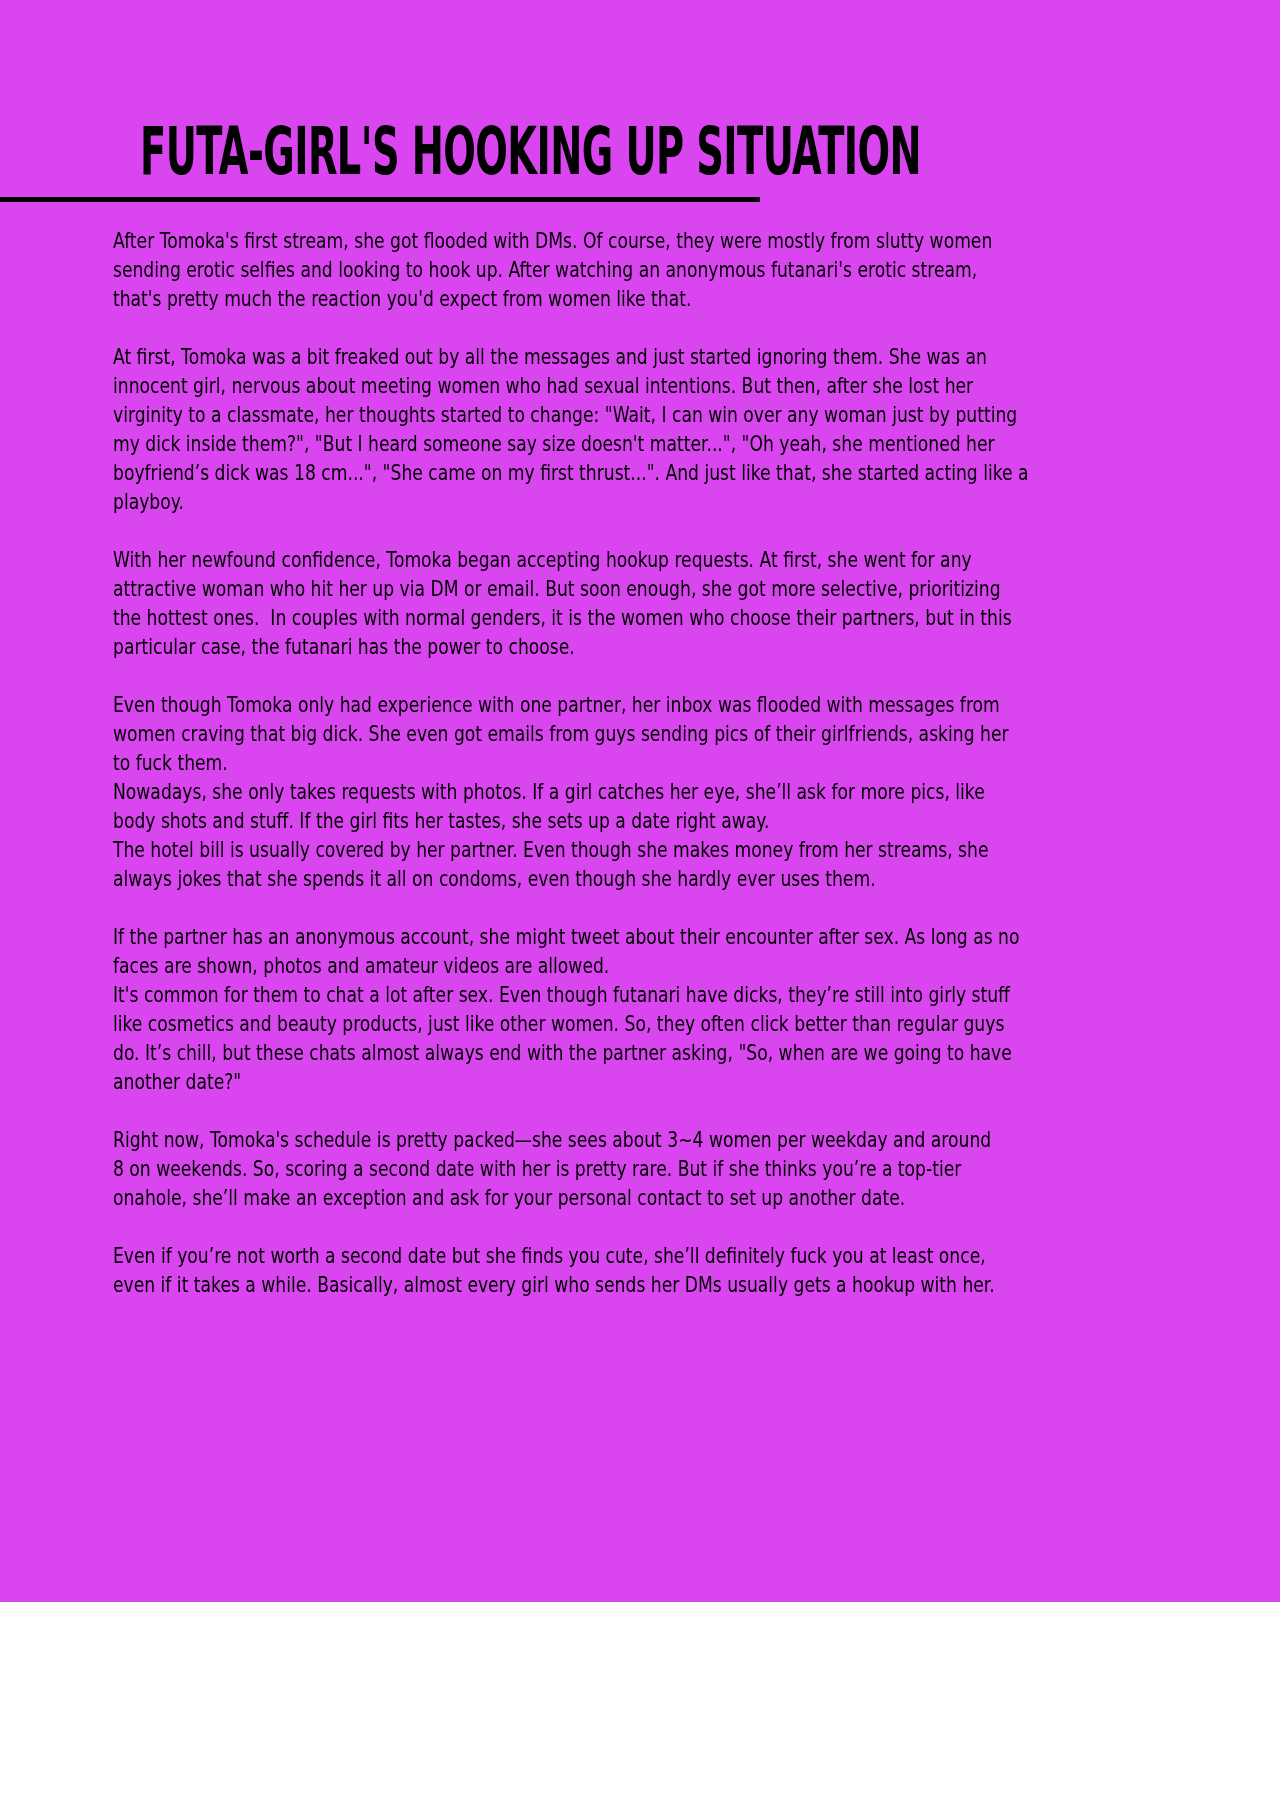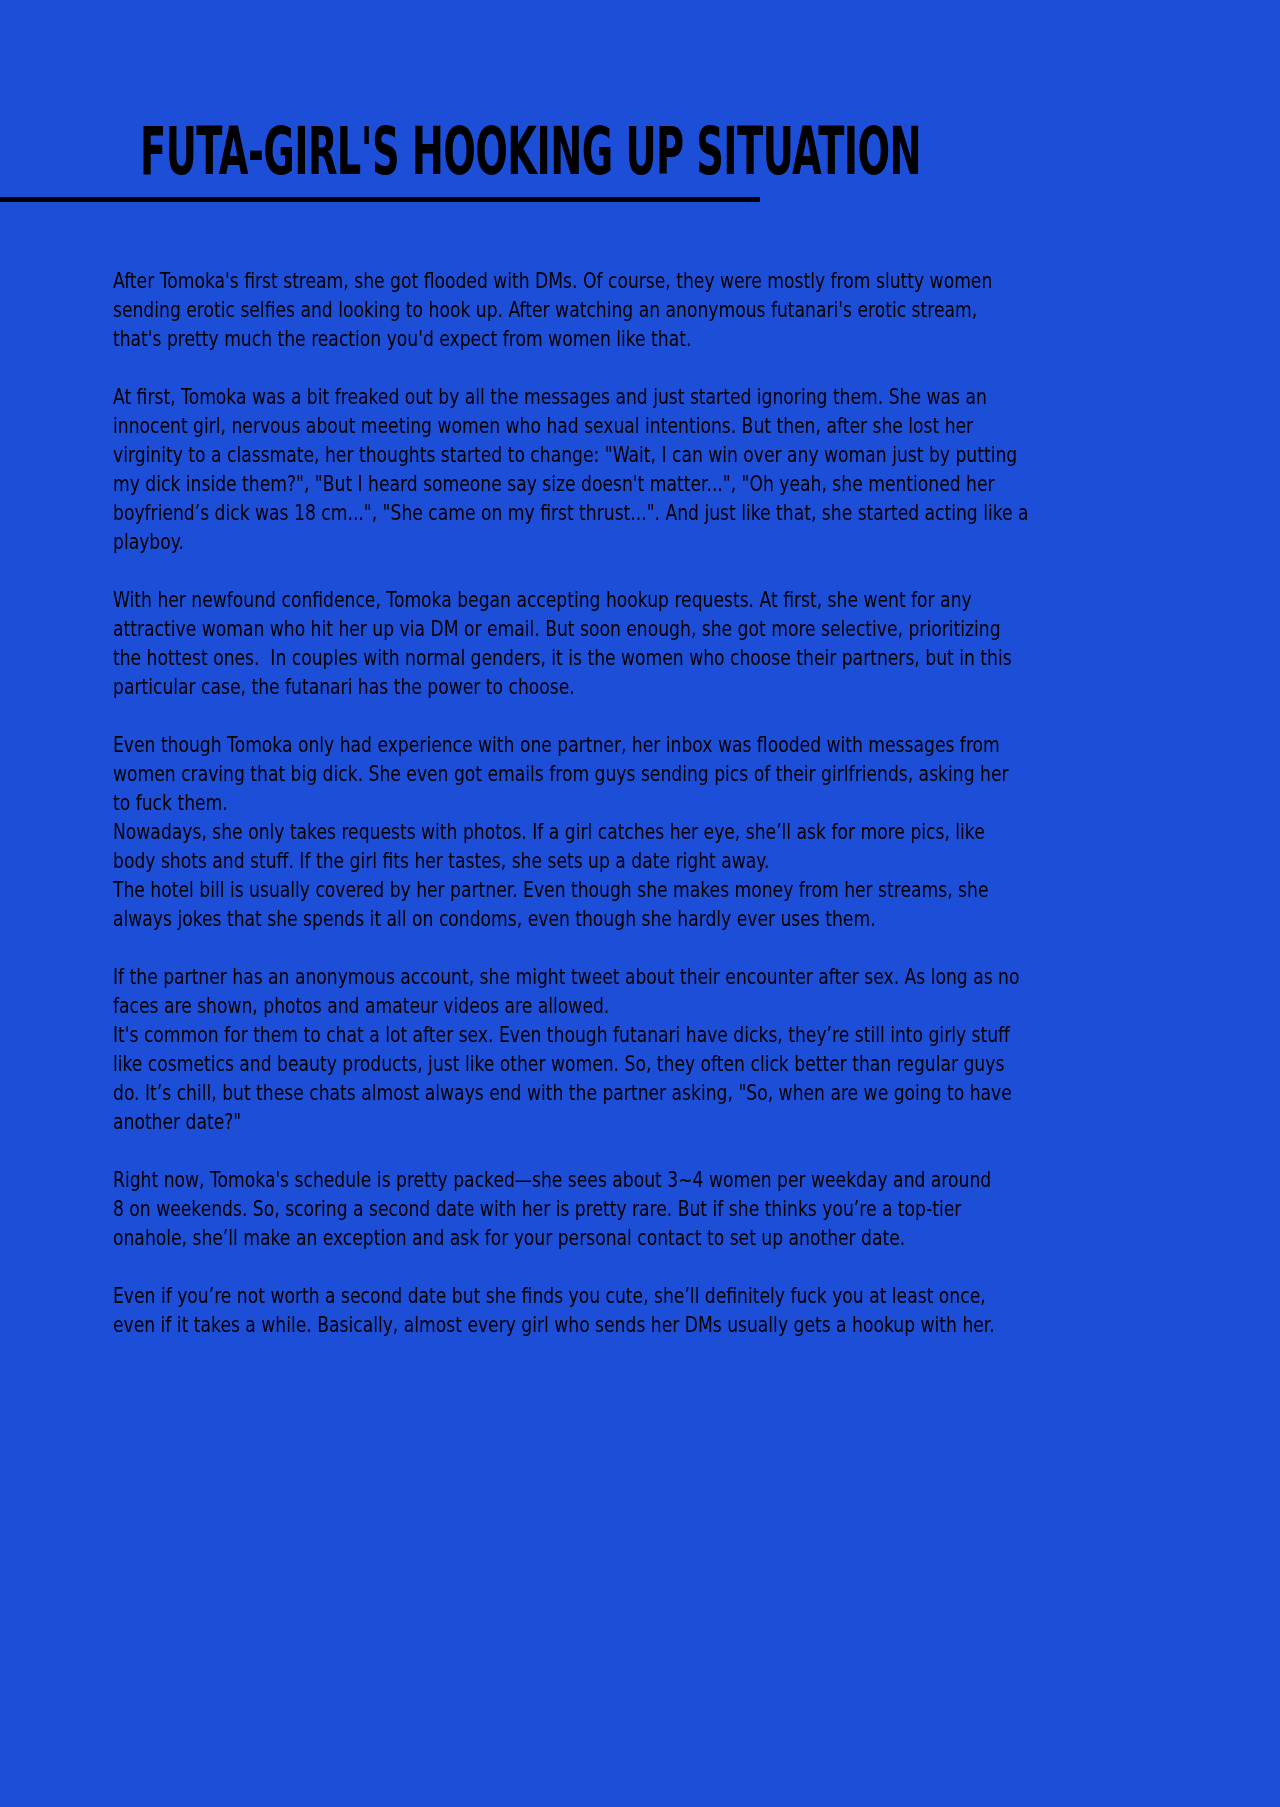--- a/index.html
+++ b/index.html
@@ -1,20 +1,20 @@
 <!DOCTYPE html>
 <html><head>
 <meta charset="utf-8">
 <style>
   html, body { margin: 0; padding: 0; background: #ffffff; }
   .page {
     position: relative;
     width: 1280px;
-    height: 1807px;
-    background: #1d4ed8;
+    height: 1602px;
+    background: #d946ef;
     color: #000000;
     overflow: hidden;
     font-family: "DejaVu Sans", sans-serif;
   }
   header { padding-top: 118px; }
   h1.title {
     margin: 0 0 0 140px;
     font-family: "DejaVu Sans", sans-serif;
     font-weight: 900;
     font-size: 64px;
@@ -25,21 +25,21 @@
     transform: scale(0.60, 1.04);
     transform-origin: 0 50%;
   }
   .rule {
     margin-top: 12px;
     width: 760px;
     height: 5px;
     background: #000000;
   }
   .body {
-    margin: 64px 0 0 113px;
+    margin: 24px 0 0 113px;
   }
   .body-scale {
     transform: scale(0.78, 1);
     transform-origin: 0 0;
     font-size: 22px;
     line-height: 29px;
     color: #000000;
   }
   .para { margin-bottom: 29px; }
   .para:last-child { margin-bottom: 0; }

